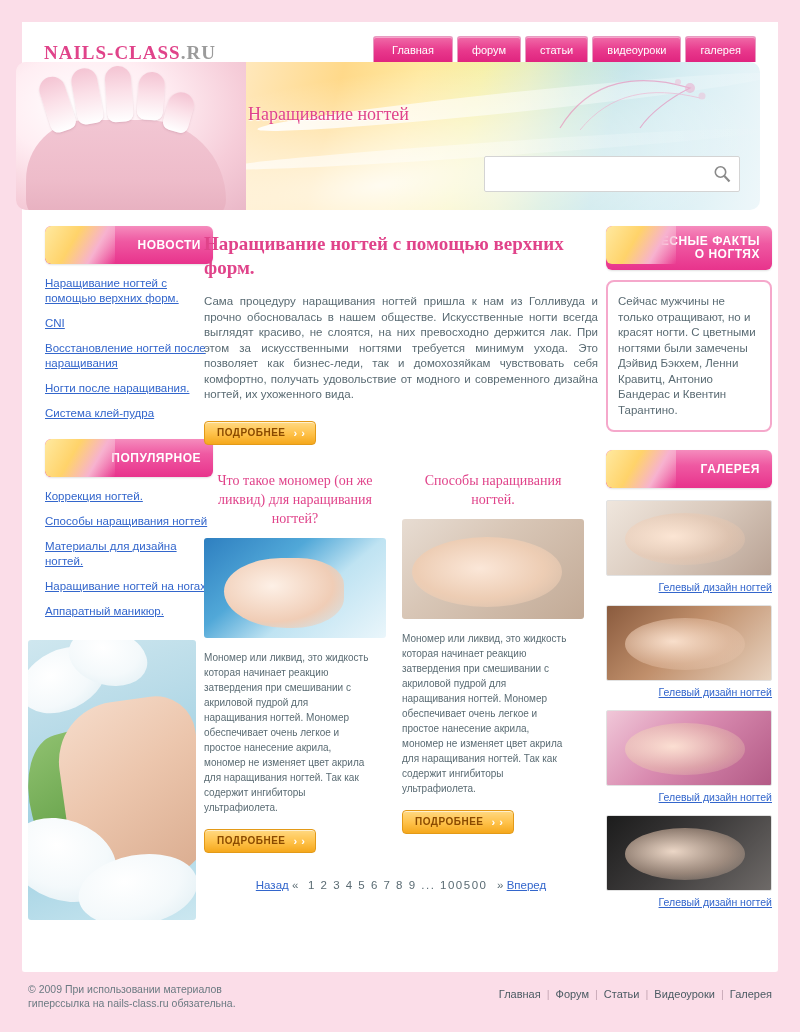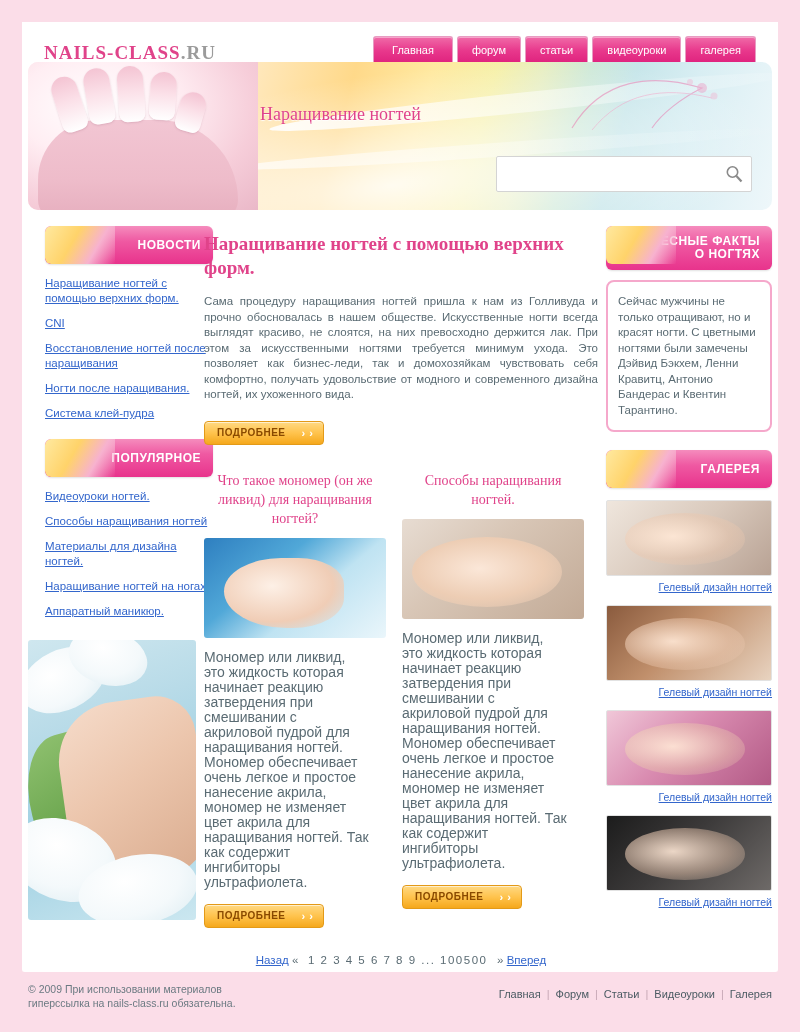--- a/index.html
+++ b/index.html
@@ -66,21 +66,21 @@
     text-decoration: none;
     border-radius: 3px 3px 0 0;
     border: 1px solid #e79cc2;
     border-bottom: none;
     box-shadow: inset 0 1px 0 rgba(255,255,255,.4);
   }
   .nav a:first-child { padding: 0 18px; }
 
   
   .banner {
-    position: absolute; left: 28px; top: 62px; width: 744px; height: 148px;
+    position: absolute; left: 16px; top: 62px; width: 744px; height: 148px;
     border-radius: 10px;
     overflow: hidden;
     background: linear-gradient(105deg,
       #ffe9ef 0%, #ffdfe9 14%,
       #ffe7b9 30%, #ffd98a 42%,
       #ffe9a0 52%, #f6f0a8 60%,
       #e7eec2 66%, #cfe9d8 72%,
       #c7e6ea 78%, #d8eef3 86%, #eef7fa 100%);
   }
   .banner .wave1 {
@@ -201,21 +201,21 @@
     margin: 6px 0 14px 0;
   }
   .article-body p {
     color: #5a6b73;
     font-size: 11.5px;
     line-height: 15.5px;
     margin: 0 0 10px 0;
     text-align: justify;
   }
   .btn-more {
-    display: inline-flex; align-items: center; gap: 16px;
+    display: inline-flex; align-items: center; gap: 8px;
     height: 24px; padding: 0 10px 0 12px;
     background: linear-gradient(to bottom, #ffd983 0%, #ffc34d 50%, #f5a81c 100%);
     border: 1px solid #e39a18;
     border-radius: 4px;
     color: #8a4a00; font-size: 10px; font-weight: bold;
     letter-spacing: .5px;
     text-decoration: none;
     box-shadow: inset 0 1px 0 rgba(255,255,255,.6);
   }
   .btn-more .arr { color: #ffffff; font-size: 11px; }
@@ -248,21 +248,21 @@
   }
   .thumb.skin {
     background: linear-gradient(140deg, #e7dcd2 0%, #d8c6b6 40%, #c2aa96 100%);
   }
   .thumb.skin::after {
     content: ""; position: absolute; left: 10px; top: 18px; width: 150px; height: 70px;
     background: radial-gradient(ellipse at 45% 45%, #fbe7d8 0%, #edcdb4 55%, rgba(200,160,130,0) 100%);
     border-radius: 50%;
   }
   .sub-text {
-    color: #5a6b73; font-size: 14px; line-height: 15px;
+    color: #5a6b73; font-size: 10px; line-height: 15px;
     margin: 12px 17px 14px 0;
   }
 
   .pager {
     text-align: center;
     margin-top: 26px;
     font-size: 11.5px;
     color: #5a6b73;
   }
   .pager a { color: #3366cc; text-decoration: underline; }
@@ -420,21 +420,21 @@
           <a href="#">Система клей-пудра</a>
         </li>
     </ul>
 
     <div class="ribbon" style="margin-top:18px;">
       <div class="swirl"></div>
       <span>ПОПУЛЯРНОЕ</span>
     </div>
     <ul class="link-list">
       <li>
-          <a href="#">Видеоуроки ногтей.</a>
+          <a href="#">Коррекция ногтей.</a>
         </li>
       <li>
           <a href="#">Способы наращивания ногтей</a>
         </li>
       <li>
           <a href="#">Материалы для дизайна ногтей.</a>
         </li>
       <li>
           <a href="#">Наращивание ногтей на ногах.</a>
         </li>

